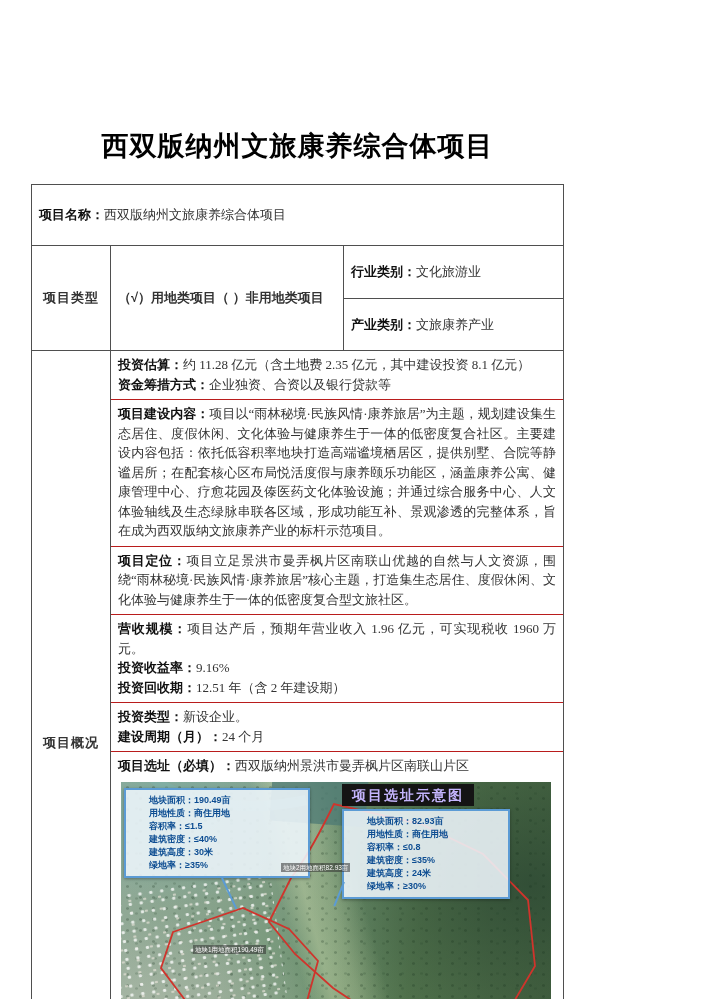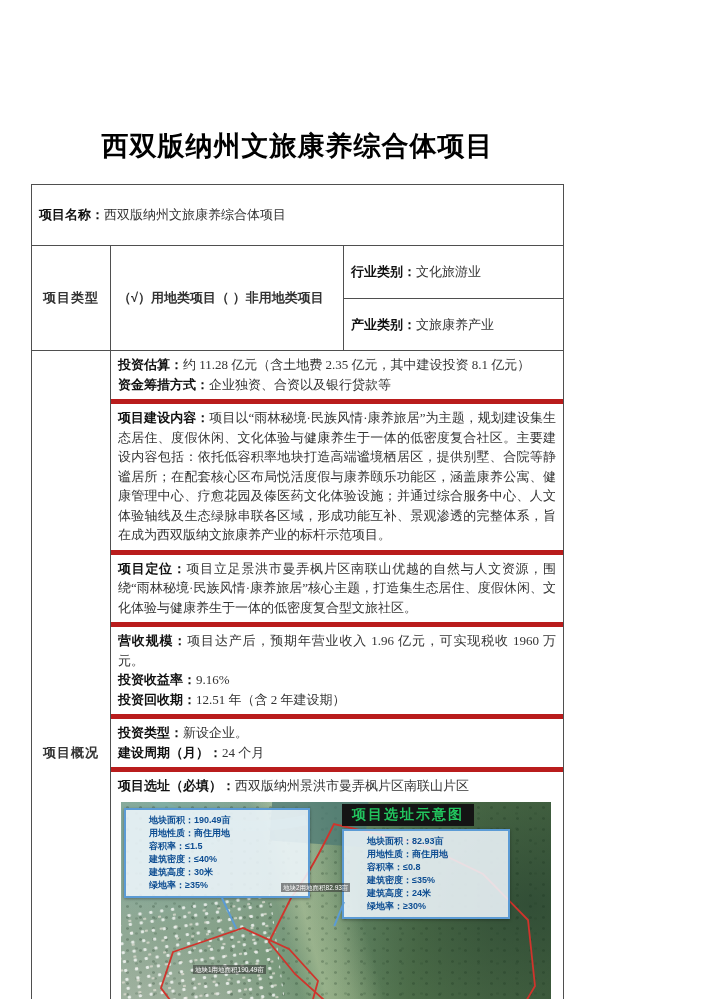--- a/index.html
+++ b/index.html
@@ -44,21 +44,21 @@
   }
   .name-cell{height:28px;}
   .type-value{
     font-family:"Liberation Sans","DejaVu Sans",sans-serif;
     font-weight:700;color:#111;
   }
   .cat-cell{height:19px;}
   .overview-cell{padding:0 !important;vertical-align:top;}
   .ov-section{
     padding:4px 7px 5px 7px;
-    border-bottom:5px solid #b91c1c;
+    border-bottom:1px solid #b91c1c;
   }
   .ov-section:last-child{border-bottom:none;}
   .ov-line{text-align:justify;}
   
   .map{
     position:relative;
     width:430px;height:340px;
     margin:6px 0 8px 3px;
     overflow:hidden;
     background:
@@ -110,22 +110,22 @@
   .callout-tail-1{
     position:absolute;left:100px;top:96px;width:2px;height:34px;
     background:#5b9bd5;transform:rotate(-25deg);transform-origin:top center;
   }
   .callout-tail-2{
     position:absolute;left:222px;top:100px;width:2px;height:26px;
     background:#5b9bd5;transform:rotate(22deg);transform-origin:top center;
   }
   .map-title{
     position:absolute;left:221px;top:2px;
-    background:#141414;color:#22c55e;
-    font-family:Liberation Mono, monospace;
+    background:#141414;color:#c4b5fd;
+    font-family:Liberation Sans, sans-serif;
     font-weight:700;font-size:14px;line-height:20px;
     padding:1px 10px;letter-spacing:2px;
   }
   .plot-tag{
     position:absolute;
     background:rgba(50,50,50,0.55);
     color:#fff;
     font-family:"Liberation Sans","DejaVu Sans",sans-serif;
     font-size:6.5px;line-height:9px;
     padding:0 2px;white-space:nowrap;

